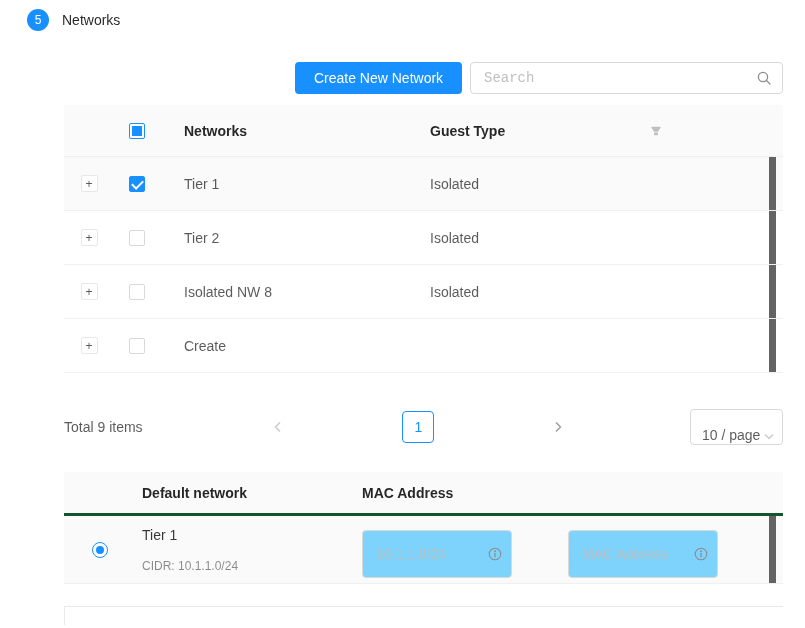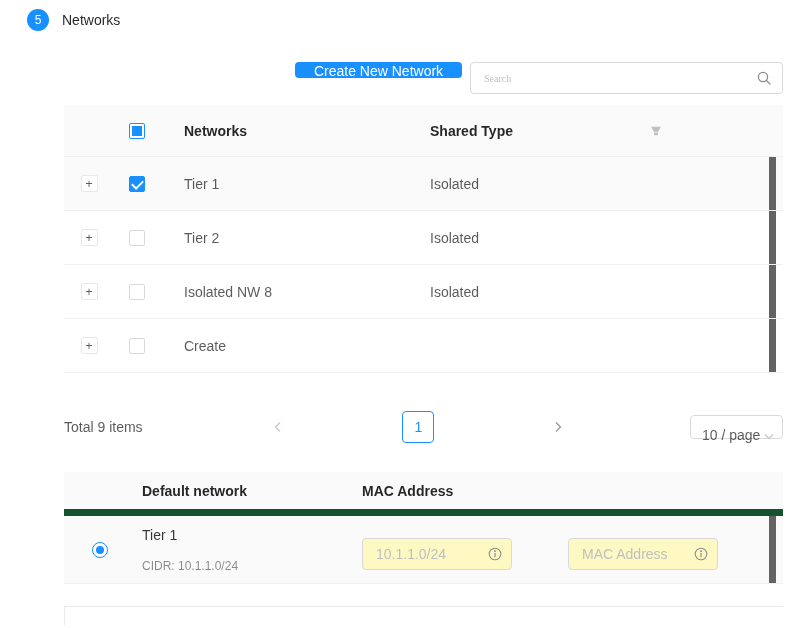--- a/index.html
+++ b/index.html
@@ -15,30 +15,30 @@
     width:22px; height:22px; border-radius:50%; background:#1890ff; color:#fff;
     font-size:12px; display:flex; align-items:center; justify-content:center; flex:0 0 auto;
   }
   .step-title { margin-left:13px; color:rgba(0,0,0,0.85); }
 
   .content { margin:31px 22px 0 64px; width:719px; position:relative; }
 
   
   .toolbar { display:flex; justify-content:flex-end; gap:8px; }
   .btn-primary {
-    width:167px; height:16px; background:#1890ff; color:#fff; border:none;
+    width:167px; height:32px; background:#1890ff; color:#fff; border:none;
     border-radius:4px; font-size:14px; font-family:inherit; cursor:pointer;
   }
   .search-box {
     width:313px; height:32px; border:1px solid #d9d9d9; border-radius:4px;
     display:flex; align-items:center; padding:0 11px; background:#fff;
   }
   .search-box input {
-    border:none; outline:none; flex:1; width:0; font-size:10px;
-    font-family:Liberation Serif, serif; color:rgba(0,0,0,0.65); background:transparent;
+    border:none; outline:none; flex:1; width:0; font-size:14px;
+    font-family:Liberation Mono, monospace; color:rgba(0,0,0,0.65); background:transparent;
   }
   .search-box input::placeholder { color:#bfbfbf; }
   .search-icon svg { display:block; }
 
   
   .table { margin-top:11px; }
   .t-row {
     display:grid; grid-template-columns:50px 46px 246px 180px 140px 1fr;
     align-items:center; border-bottom:1px solid #f0f0f0; position:relative;
   }
@@ -77,45 +77,45 @@
   .page-arrow {
     width:24px; height:32px; display:flex; align-items:center; justify-content:center;
     background:none; border:none; cursor:pointer; padding:0;
   }
   .page-num {
     width:32px; height:32px; border:1px solid #1890ff; border-radius:4px; margin:0 4px;
     color:#1890ff; background:#fff; display:flex; align-items:center; justify-content:center;
     cursor:pointer; font-family:inherit; font-size:14px;
   }
   .page-size {
-    width:93px; height:24px; border:1px solid #d9d9d9; border-radius:4px; margin-left:12px;
+    width:93px; height:36px; border:1px solid #d9d9d9; border-radius:4px; margin-left:12px;
     display:flex; align-items:center; justify-content:space-between; padding:16px 8px 0 11px;
     cursor:pointer; background:#fff; color:rgba(0,0,0,0.65);
   }
 
   
   .table2 { margin-top:29px; }
   .t2-row { display:grid; grid-template-columns:72px 220px 206px 1fr; align-items:center; position:relative; }
-  .t2-head { height:44px; background:#fafafa; font-weight:700; color:rgba(0,0,0,0.85); border-bottom:7px solid #14532d; }
+  .t2-head { height:44px; background:#fafafa; font-weight:700; color:rgba(0,0,0,0.85); border-bottom:3px solid #14532d; }
   .t2-body { height:68px; background:#fafafa; border-bottom:1px solid #f0f0f0; }
   .t2-cell { padding-left:6px; }
 
   .radio {
     width:16px; height:16px; border-radius:50%; border:1px solid #1890ff; background:#fff;
     position:relative; cursor:pointer; display:inline-block;
   }
   .radio.selected::after {
     content:""; position:absolute; left:3px; top:3px; width:8px; height:8px;
     border-radius:50%; background:#1890ff;
   }
   .net-name { color:rgba(0,0,0,0.78); }
   .cidr { font-size:12px; color:rgba(0,0,0,0.45); margin-top:16px; }
 
   .input-box {
-    width:150px; height:32px; border:1px solid #d9d9d9; border-radius:4px; background:#fef9c3;
+    width:150px; height:48px; border:1px solid #d9d9d9; border-radius:4px; background:#7dd3fc;
     display:flex; align-items:center; padding:0 9px 0 11px; gap:4px;margin-top:8px;
   }
   .input-box input {
     border:none; outline:none; flex:1; width:0; font-family:inherit; font-size:14px;
     color:rgba(0,0,0,0.65); background:transparent;
   }
   .input-box input::placeholder { color:#bfbfbf; }
   .info-icon { flex:0 0 auto; display:flex; }
 
   .bottom-corner { margin-top:22px; border-top:1px solid #e9e9e9; border-left:1px solid #e9e9e9; height:19px; }
@@ -143,21 +143,21 @@
     </div>
   </div>
 
   <div class="table">
     <div class="t-row t-head">
       <div></div>
       <div class="cell-center">
         <span class="checkbox indeterminate"></span>
       </div>
       <div class="cell-text">Networks</div>
-      <div class="cell-text">Shared Type</div>
+      <div class="cell-text">Guest Type</div>
       <div class="cell-center">
         <svg width="12" height="12" viewBox="0 0 1024 1024">
           <path fill="#bfbfbf" d="M349 838c0 17.7 14.3 32 32 32h262c17.7 0 32-14.3 32-32V642H349v196zm531.1-684H143.9c-24.5 0-39.8 26.7-27.5 48l221.3 376h348.8l221.3-376c12.1-21.3-3.2-48-27.7-48z"></path>
         </svg>
       </div>
     </div>
 
     <div class="t-row t-body-row selected">
       <div class="cell-center">
           <button class="expand-btn">+</button>

